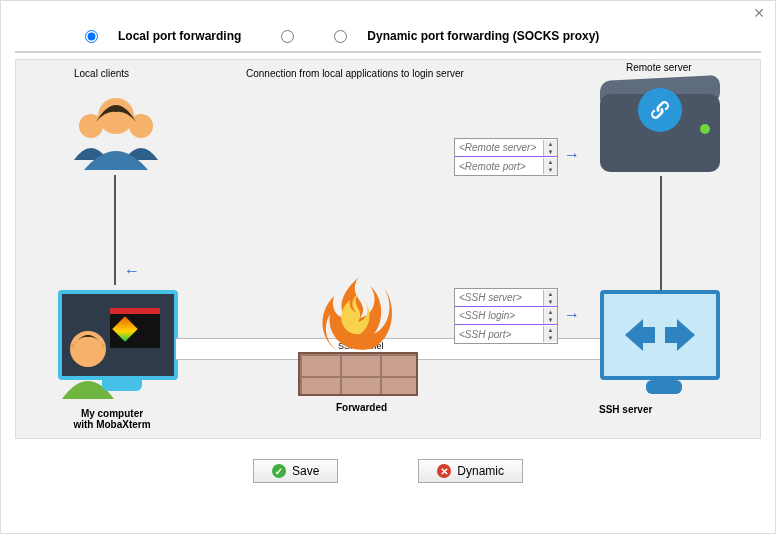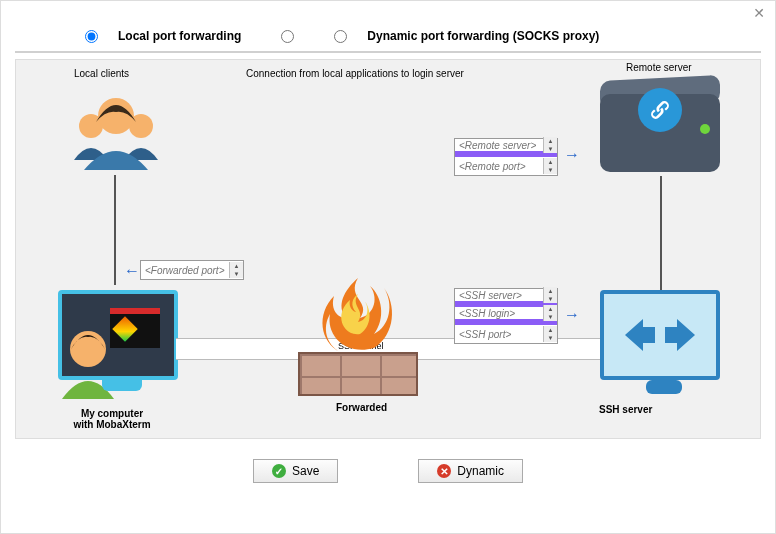--- a/index.html
+++ b/index.html
@@ -175,21 +175,21 @@
   
   .field-group {
     position:absolute;
     background:#fff;
     border:1px solid #999;
     display:inline-block;
   }
   .field {
     display:flex;
     align-items:center;
-    border-bottom:6px solid #8b5cf6;
+    border-bottom:1px solid #8b5cf6;
     height:18px;
   }
   .field:last-child { border-bottom:none; }
   .field input {
     border:none;
     font-size:10px;
     font-style:italic;
     color:#777;
     width:88px;
     padding:0 4px;
@@ -273,29 +273,20 @@
         <path d="M58 72 Q75 48 92 72 Z" fill="#2e5f8a"></path>
         <circle cx="50" cy="28" r="18" fill="#f6b26b"></circle>
         <path d="M30 34 Q50 0 70 34 Q60 22 50 24 Q40 22 30 34 Z" fill="#3a2a1a"></path>
         <path d="M18 82 Q50 44 82 82 Z" fill="#3a79aa"></path>
       </svg>
     </div>
 
     <div class="line-v" style="left:98px; top:115px; height:110px;"></div>
 
     <span class="arrow-blue" style="left:108px; top:200px;">←</span>
-    <div class="field-group" style="left:124px; top:200px;">
-      <div class="field">
-        <input placeholder="&lt;Forwarded port&gt;" style="">
-        <div class="spin">
-            <span>▲</span>
-            <span>▼</span>
-          </div>
-      </div>
-    </div>
 
     <div class="ico" style="left:42px; top:230px;">
       <div class="monitor">
         <div class="miniwin"></div>
         <div class="person">
           <svg width="80" height="80" viewBox="0 0 80 80">
             <circle cx="34" cy="28" r="18" fill="#f6b26b"></circle>
             <path d="M16 30 Q34 -2 52 30 Q44 14 34 16 Q24 14 16 30 Z" fill="#2a1c10"></path>
             <path d="M8 78 Q34 42 60 78 Z" fill="#6fb53f"></path>
           </svg>

